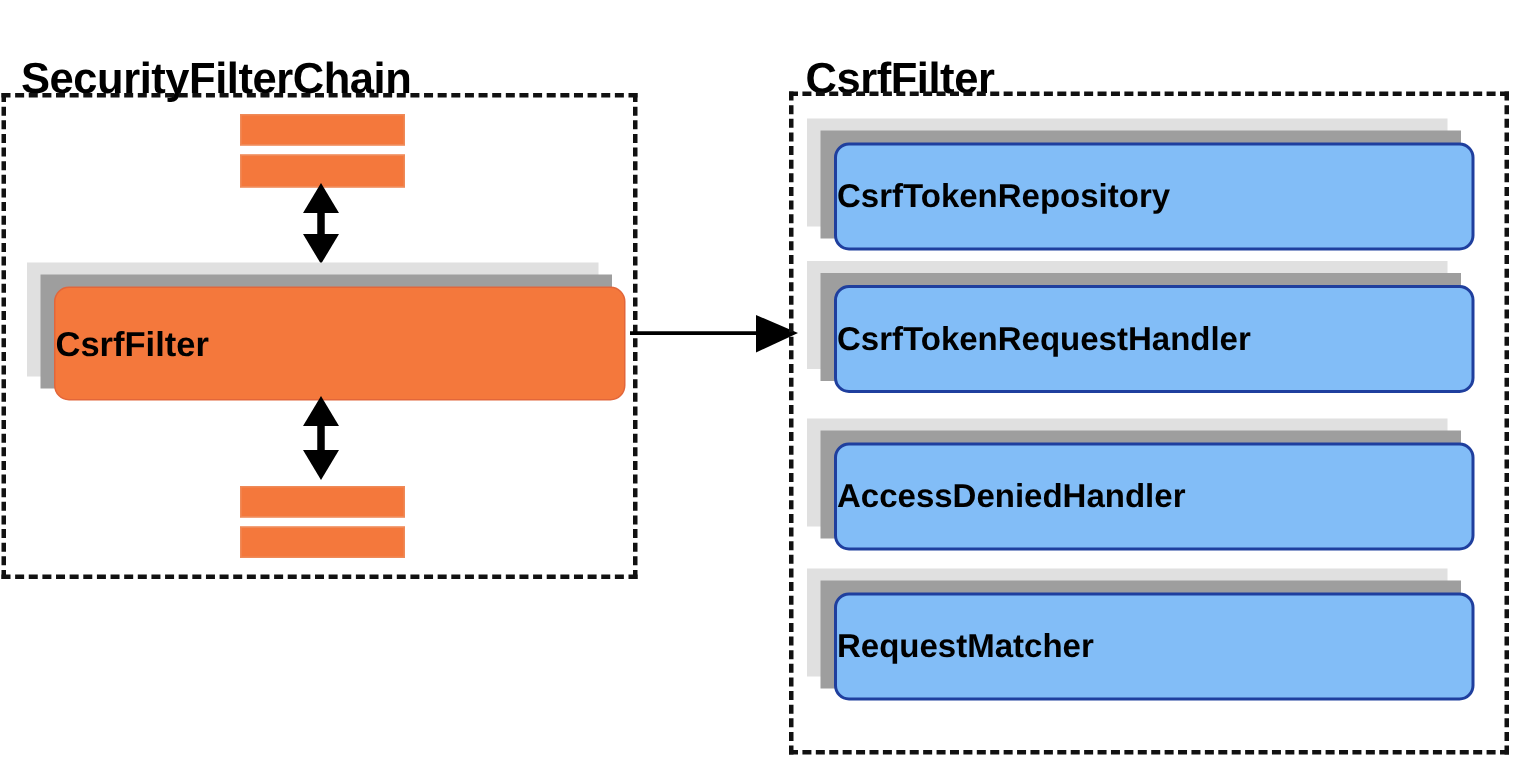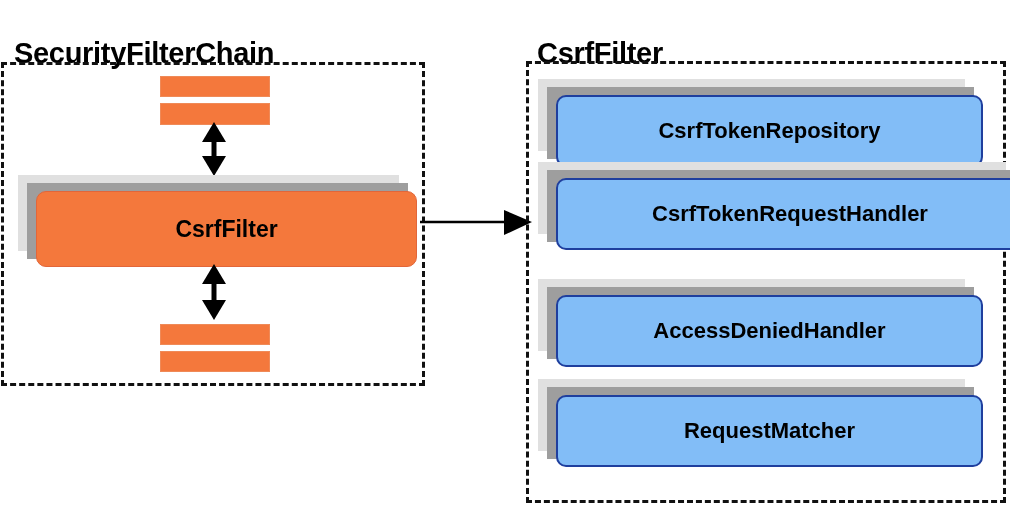--- a/index.html
+++ b/index.html
@@ -42,21 +42,21 @@
     position:absolute;background:#e0e0e0;
     left:0;top:0;width:100%;height:100%;
   }
   .card .sh-dark{
     position:absolute;background:#9e9e9e;
     left:9px;top:8px;width:100%;height:100%;
   }
   .card .face{
     position:absolute;
     left:18px;top:16px;width:100%;height:100%;
-    display:flex;align-items:center;justify-content:center;
+    display:flex;align-items:center;
     box-sizing:border-box;
     border-radius:10px;
   }
   .card .face span{
     font-weight:bold;
     color:#000000;
     white-space:nowrap;
   }
 
   
@@ -68,21 +68,21 @@
   #card-csrffilter .face span{font-size:23px;}
 
   
   .card-blue .face{
     background:#82bdf7;
     border:2px solid #1f3f9e;
   }
   .card-blue .face span{font-size:22px;}
   .card-blue{width:427px;height:72px;}
   #card-repo{left:538px;top:79px;}
-  #card-handler{left:538px;top:162px;padding-left:41px;}
+  #card-handler{left:538px;top:174px;}
   #card-denied{left:538px;top:279px;}
   #card-matcher{left:538px;top:379px;}
 
   
   .strip{
     position:absolute;
     background:#f4783c;
     border:1px solid #ef8a58;
     box-sizing:border-box;
   }

